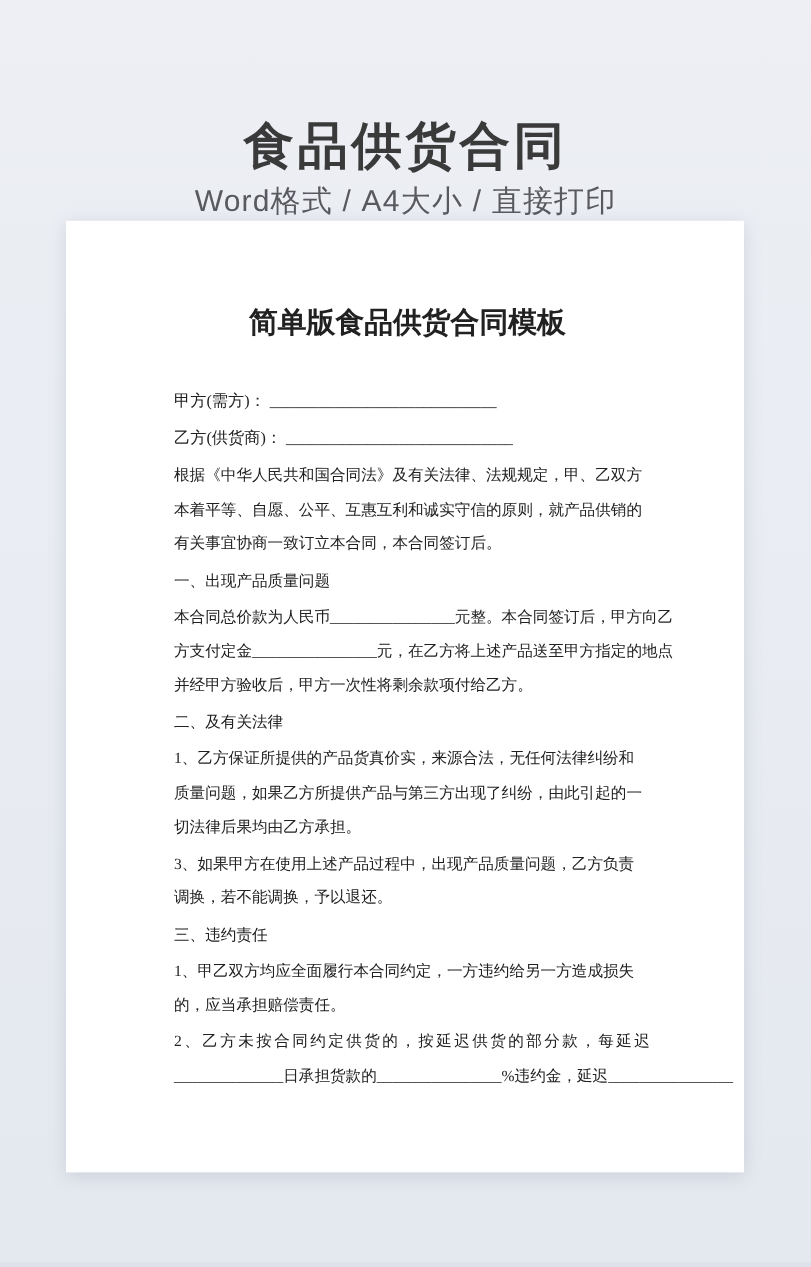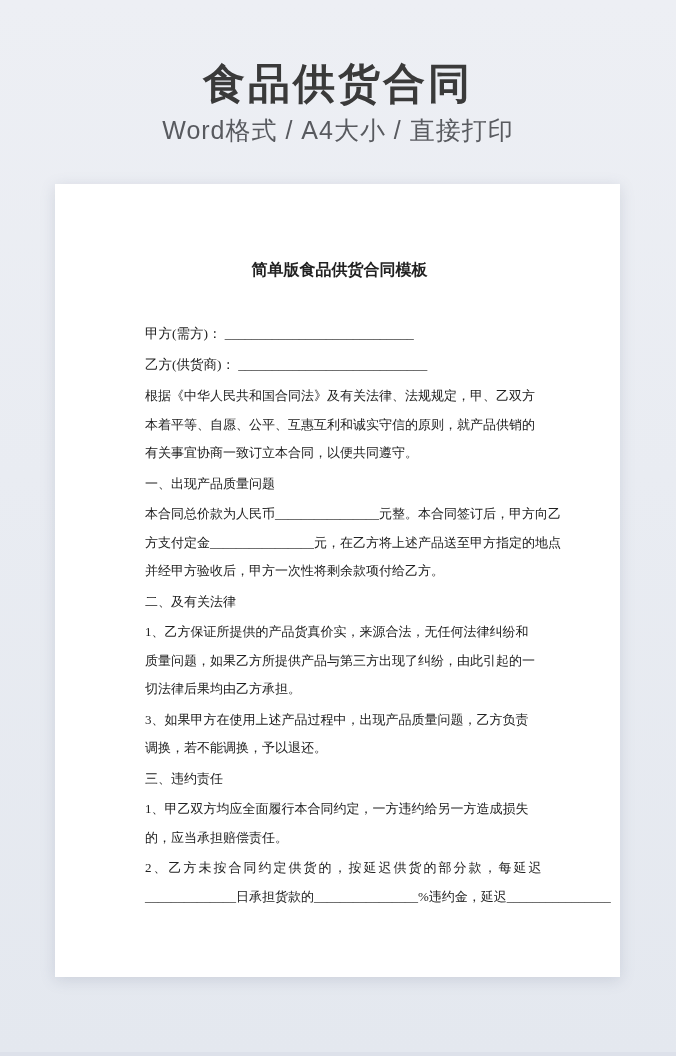--- a/index.html
+++ b/index.html
@@ -10,21 +10,21 @@
     width: 676px;
     height: 1056px;
     overflow: hidden;
     position: relative;
     background: linear-gradient(180deg, #edeff4 0%, #e9ecf2 45%, #e4e8ef 100%);
     font-family: "Liberation Sans", sans-serif;
   }
   
   .header {
     text-align: center;
-    padding-top: 60px;
+    padding-top: 98px;
   }
   .header-title {
     margin: 0;
     font-size: 42px;
     line-height: 48px;
     font-weight: bold;
     letter-spacing: 3px;
     color: #3a3a3a;
     font-family: "Liberation Sans", sans-serif;
   }
@@ -46,21 +46,21 @@
     background: #ffffff;
     box-shadow: 0 3px 14px rgba(90, 100, 130, 0.18);
     box-sizing: border-box;
     padding: 74px 86px 0 90px;
     overflow: hidden;
     font-family: "Liberation Serif", "DejaVu Serif", serif;
     color: #212121;
   }
   .doc-title {
     margin: 0 0 36px 0;
-    font-size: 16px;
+    font-size: 24px;
     line-height: 24px;
     font-weight: bold;
     text-align: center;
     white-space: nowrap;
   }
   .pline {
     font-size: 13.5px;
     line-height: 31px;
     white-space: nowrap;
   }
@@ -95,21 +95,21 @@
 
 <div class="sheet">
   <h2 class="doc-title">简单版食品供货合同模板</h2>
 
   <div class="pline">甲方(需方)： ____________________________</div>
   <div class="pline">乙方(供货商)： ____________________________</div>
 
   <div class="para">
     <div class="dline">根据《中华人民共和国合同法》及有关法律、法规规定，甲、乙双方</div>
     <div class="dline">本着平等、自愿、公平、互惠互利和诚实守信的原则，就产品供销的</div>
-    <div class="dline">有关事宜协商一致订立本合同，以便共同遵守。</div>
+    <div class="dline">有关事宜协商一致订立本合同，本合同签订后。</div>
   </div>
 
   <div class="para">
     <div class="dline">一、出现产品质量问题</div>
   </div>
 
   <div class="para">
     <div class="dline">本合同总价款为人民币________________元整。本合同签订后，甲方向乙</div>
     <div class="dline">方支付定金________________元，在乙方将上述产品送至甲方指定的地点</div>
     <div class="dline">并经甲方验收后，甲方一次性将剩余款项付给乙方。</div>

